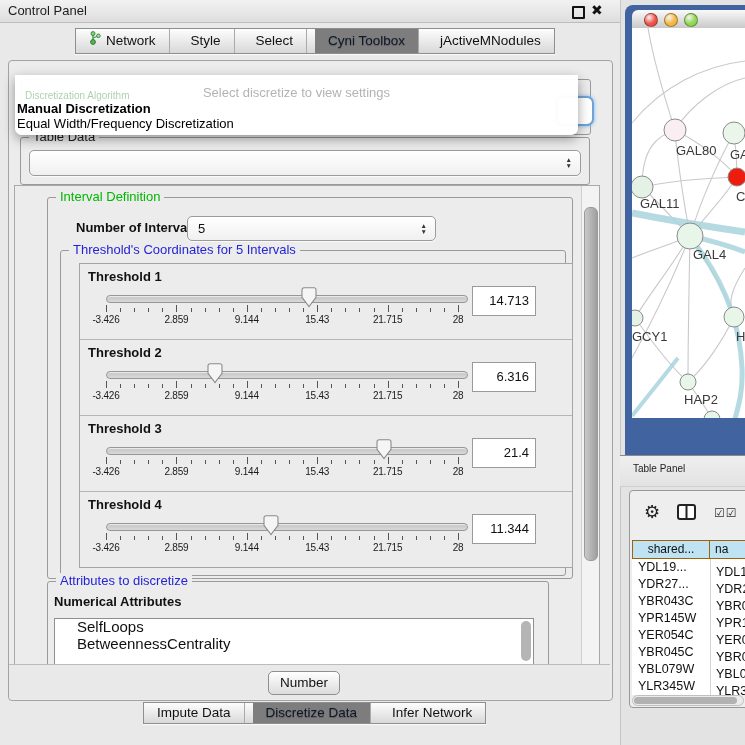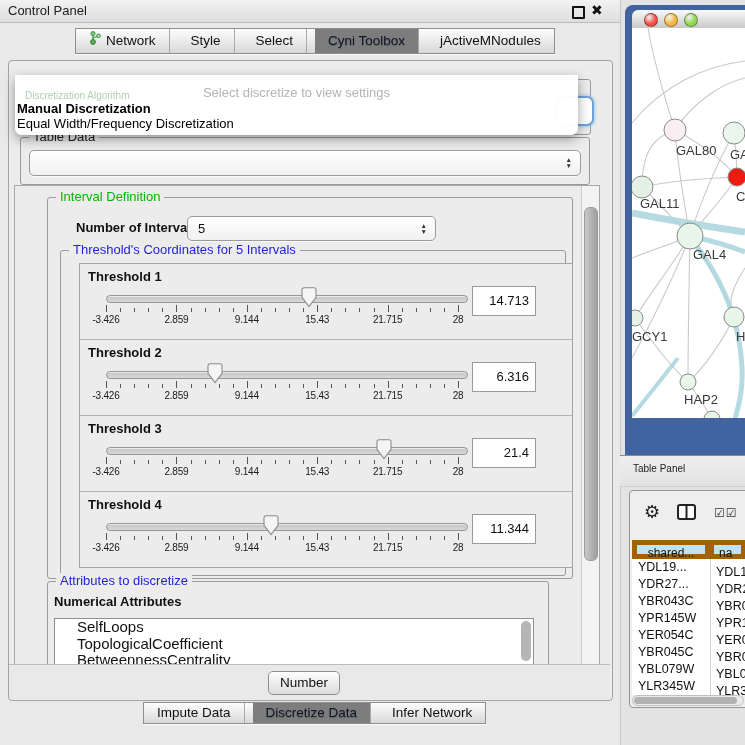--- a/index.html
+++ b/index.html
@@ -71,21 +71,21 @@
                 border-bottom:1px solid #9a9a9a;border-radius:6px 0 0 0;}
   .light{position:absolute;top:3px;width:12px;height:12px;border-radius:50%;}
   #net-canvas{position:absolute;left:7px;top:23px;width:113px;height:390px;background:#fff;overflow:hidden;}
   #table-panel-header{left:620px;top:455px;width:125px;height:30px;background:linear-gradient(#efefef,#e2e2e2);
                       border-top:1px solid #8a8a8a;border-bottom:1px solid #cfcfcf;}
   #table-panel-header .ttl{position:absolute;left:13px;top:7px;font-size:10px;color:#1c1c1c;}
   #table-window{left:629px;top:490px;width:116px;height:216px;background:#eeeeee;border:1px solid #979797;border-radius:4px 0 0 4px;}
   #gear-icon{position:absolute;left:14px;top:10px;font-size:18px;color:#222;}
   #cols-icon{position:absolute;left:47px;top:13px;}
   #checks-icon{position:absolute;left:84px;top:15px;font-size:12px;color:#333;letter-spacing:1px;}
-  .hdr-cell{position:absolute;top:49px;height:19px;background:#bfe3f2;border:5px solid #a16207;box-sizing:border-box;
+  .hdr-cell{position:absolute;top:49px;height:19px;background:#bfe3f2;border:1px solid #a16207;box-sizing:border-box;
             font-size:12px;line-height:17px;}
   #tbl-rows{position:absolute;left:2px;top:68px;width:114px;height:136px;background:#fff;overflow:hidden;}
   .trow{height:17px;line-height:17px;font-size:12.5px;white-space:nowrap;}
   .trow .c1{display:inline-block;width:72px;padding-left:6px;overflow:hidden;}
   .trow .c2{display:inline-block;padding-left:6px;}
   #col-divider{position:absolute;left:80px;top:68px;width:1px;height:136px;background:#d4d4d4;}
   #hscroll{position:absolute;left:2px;top:204px;width:112px;height:11px;background:#ebebeb;border:1px solid #c0c0c0;border-radius:6px;box-sizing:border-box;}
   #hscroll .thumb{position:absolute;left:1px;top:1px;width:103px;height:7px;background:#b2b2b2;border-radius:4px;}
 </style>
 </head>
@@ -330,21 +330,20 @@
             </div>
         </div>
       </div>
 
       <div class="groupbox" style="left:32px;top:395px;width:500px;height:84px;">
         <span class="legend blue">Attributes to discretize</span>
         <div style="position:absolute;left:6px;top:12px;font-weight:bold;font-size:13px;">Numerical Attributes</div>
         <div id="attr-list">
           <div id="attr-items">
               <div class="attr-item">SelfLoops</div>
-              <div class="attr-item">TopologicalCoefficient</div>
               <div class="attr-item">BetweennessCentrality</div>
             </div>
           <div id="attr-scroll"></div>
         </div>
       </div>
 
     </div>
     <div id="vscroll">
         <div class="thumb"></div>
       </div>

